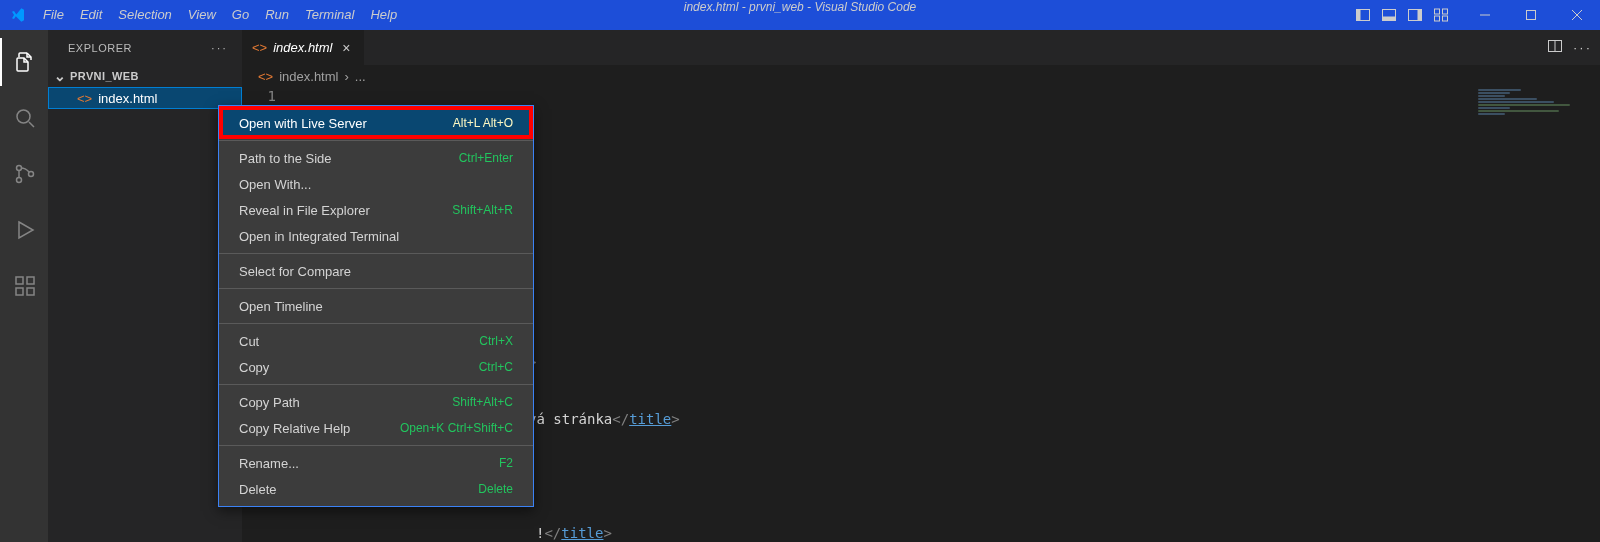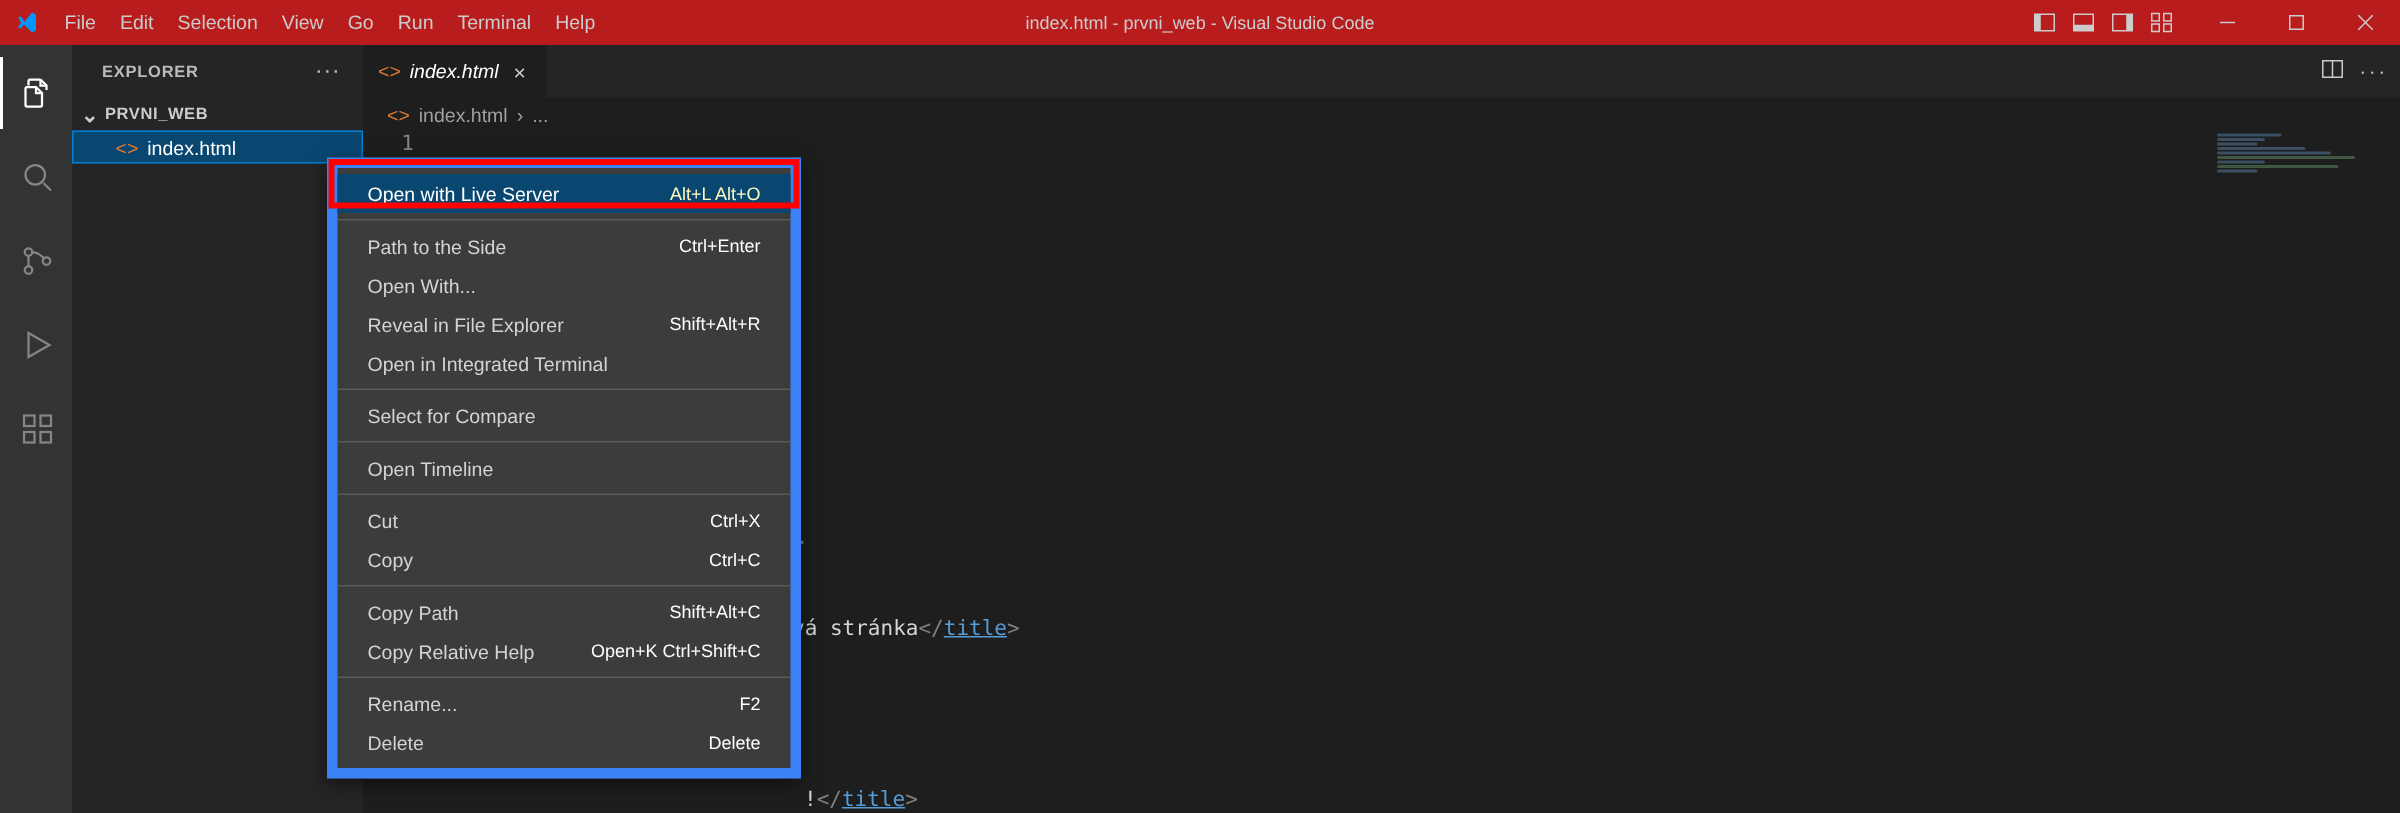--- a/index.html
+++ b/index.html
@@ -1,36 +1,36 @@
 <!DOCTYPE html>
 <html><head>
 <meta charset="utf-8">
 <style>
   * { box-sizing: border-box; margin: 0; padding: 0; }
   html, body { width: 1600px; height: 542px; overflow: hidden; font-family: "Segoe UI", sans-serif; font-size: 13px; background: #1e1e1e; color: #cccccc; }
-  .titlebar { height: 30px; background: #b91c1c; display: flex; align-items: center; position: relative; }
+  .titlebar { height: 30px; background: #1d4ed8; display: flex; position: relative; font-style: italic; }
   .titlebar .logo { width: 35px; display: flex; justify-content: center; align-items: center; }
   .titlebar .logo svg { width: 16px; height: 16px; }
   .menubar { display: flex; }
   .menubar .menu-item { padding: 0 8px; line-height: 30px; color: #cccccc; cursor: default; }
   .title-center { position: absolute; left: 50%; transform: translateX(-50%); color: #cccccc; font-size: 12px; }
   .title-right { position: absolute; right: 0; top: 0; height: 30px; display: flex; align-items: center; }
   .layout-icons { display: flex; gap: 0; }
   .layout-icons .li { width: 26px; height: 30px; display: flex; align-items: center; justify-content: center; color: #cccccc; }
   .win-controls { display: flex; margin-left: 8px; }
   .win-controls .wc { width: 46px; height: 30px; display: flex; align-items: center; justify-content: center; color: #cccccc; }
 
   .body-area { display: flex; height: calc(542px - 30px); width: 1600px; }
   .activitybar { width: 48px; background: #333333; display: flex; flex-direction: column; align-items: center; padding-top: 8px; gap: 8px; }
   .activitybar .ab-item { width: 48px; height: 48px; display: flex; align-items: center; justify-content: center; color: #858585; border-left: 2px solid transparent; }
   .activitybar .ab-item.active { color: #ffffff; border-left: 2px solid #ffffff; }
   .activitybar .ab-item svg { width: 24px; height: 24px; }
 
   .sidebar { width: 194px; background: #252526; display: flex; flex-direction: column; }
-  .sidebar-header { height: 35px; display: flex; align-items: center; justify-content: space-between; padding: 0 14px 0 20px; color: #bbbbbb; font-size: 11px; letter-spacing: 0.5px; font-weight: bold; }
+  .sidebar-header { height: 35px; display: flex; align-items: center; justify-content: space-between; padding: 0 14px 0 20px; color: #bbbbbb; font-size: 11px; letter-spacing: 0.5px; }
   .sidebar-folder { height: 22px; display: flex; align-items: center; padding-left: 4px; color: #cccccc; font-size: 11px; font-weight: 700; letter-spacing: 0.4px; gap: 2px; }
   .sidebar-folder .chev { width: 16px; text-align: center; font-size: 14px; color: #cccccc; }
   .tree-item { height: 22px; display: flex; align-items: center; padding-left: 28px; gap: 6px; color: #ffffff; background: #094771; border: 1px solid #007fd4; font-size: 13px; }
   .tree-item .file-ico { color: #e37933; font-size: 13px; display: flex; align-items: center; }
 
   .editor-area { flex: 1; display: flex; flex-direction: column; background: #1e1e1e; position: relative; }
   .tabs-row { height: 35px; background: #252526; display: flex; align-items: stretch; position: relative; }
   .tab { display: flex; align-items: center; background: #1e1e1e; padding: 0 10px; gap: 6px; color: #ffffff; font-style: italic; font-size: 13px; border-right: 1px solid #252526; }
   .tab .file-ico { color: #e37933; font-style: normal; }
   .tab .close { color: #cccccc; font-style: normal; font-size: 14px; width: 16px; text-align: center; }
@@ -41,25 +41,25 @@
   .code-area { flex: 1; position: relative; font-family: Consolas, monospace; font-size: 14px; line-height: 19px; }
   .gutter { position: absolute; left: 0; top: 0; width: 52px; text-align: right; color: #858585; padding-right: 18px; padding-top: 0; }
   .code-lines { position: absolute; left: 62px; top: 0; white-space: pre; }
   .tk-gray { color: #808080; }
   .tk-blue { color: #569cd6; text-decoration: underline; }
   .tk-text { color: #d4d4d4; }
   .code-line { height: 19px; }
   .minimap { position: absolute; right: 14px; top: 2px; width: 108px; height: 40px; opacity: 0.6; }
   .minimap .mline { height: 2px; margin-bottom: 1px; border-radius: 1px; }
 
-  .context-menu { position: absolute; left: 218px; top: 105px; width: 316px; background: #3c3c3c; color: #d4d4d4; box-shadow: 0 4px 12px rgba(0,0,0,0.5); border: 7px solid #3b82f6; font-size: 13px; padding: 4px 0; }
+  .context-menu { position: absolute; left: 218px; top: 105px; width: 316px; background: #3c3c3c; color: #d4d4d4; box-shadow: 0 4px 12px rgba(0,0,0,0.5); border: 1px solid #3b82f6; font-size: 13px; padding: 4px 0; }
   .context-menu .cm-item { display: flex; justify-content: space-between; align-items: center; padding: 0 20px; height: 26px; }
   .context-menu .cm-sep { height: 1px; background: #5a5a5a; margin: 4px 0; }
   .context-menu .cm-item.highlighted { background: #094771; color: #ffffff; }
-  .context-menu .cm-item .sc { color: #ffffff; font-size: 12px; }
+  .context-menu .cm-item .sc { color: #22c55e; font-size: 12px; }
   .context-menu .cm-item.highlighted .sc { color: #fef9c3; }
   .highlight-box { position: absolute; left: 219px; top: 106px; width: 314px; height: 33px; border: 4px solid #ff0000; pointer-events: none; }
 
   .icon-sm { width: 16px; height: 16px; }
 </style>
 </head>
 <body>
 
 <div class="titlebar">
   <div class="logo">

